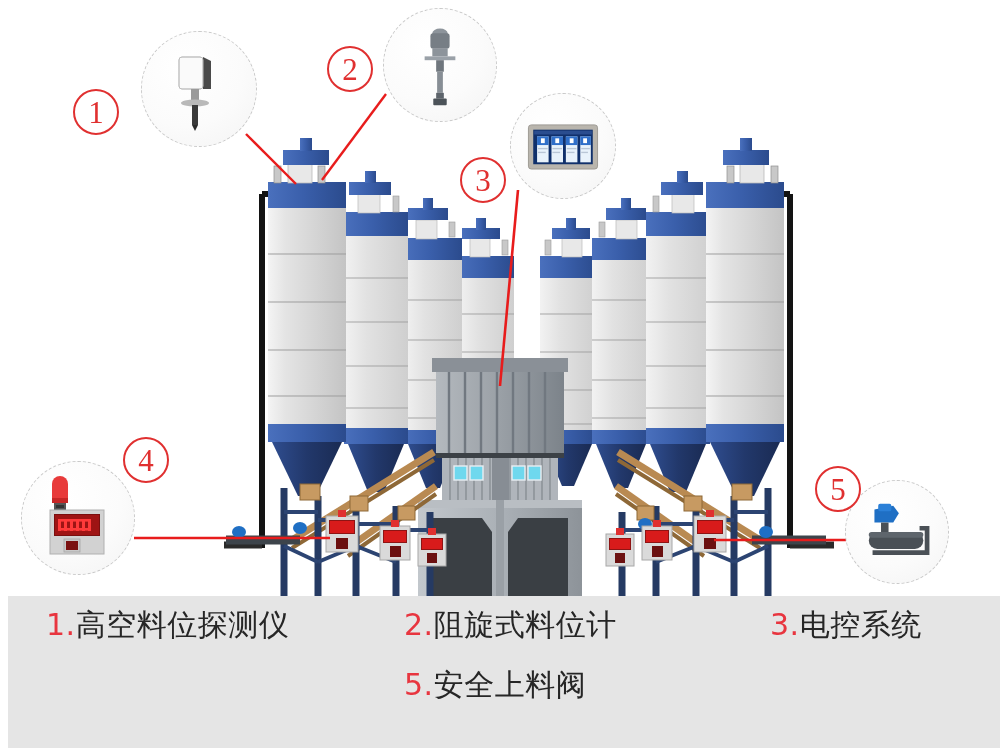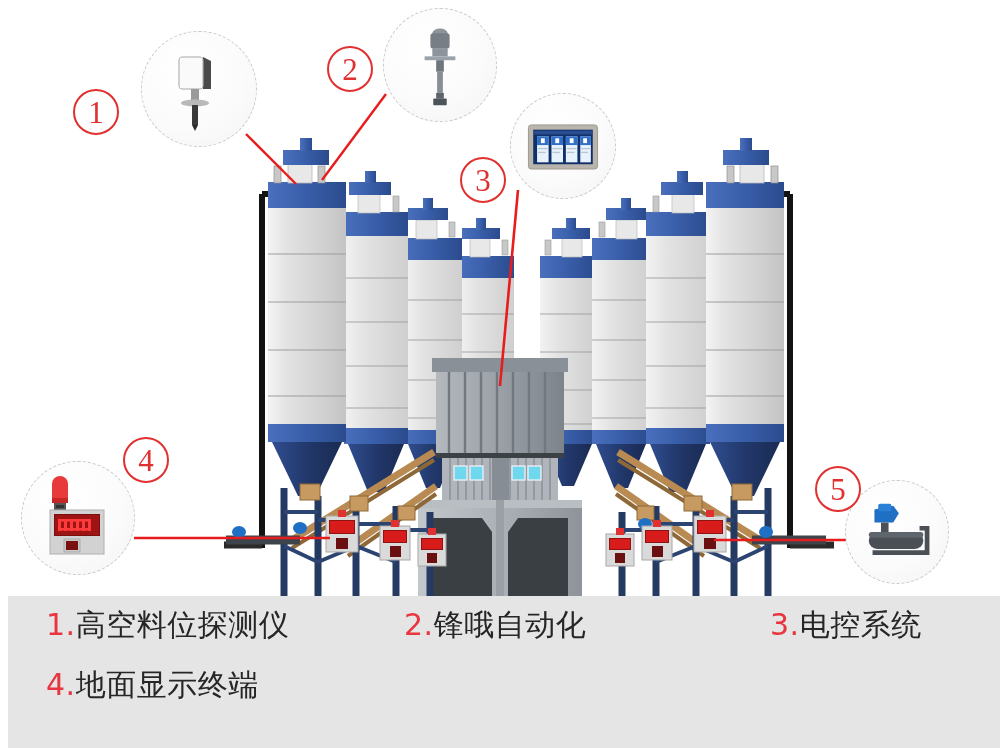--- a/index.html
+++ b/index.html
@@ -529,27 +529,27 @@
   </div>
   <div class="num" style="left:815px; top:466px; width:46px; height:46px; font-size:31px;">5</div>
 
   <div id="legend">
 
     <div class="legend-item" style="left:38px; top:9px;">
       <span class="idx">1.</span><span class="txt">高空料位探测仪</span>
     </div>
 
     <div class="legend-item" style="left:396px; top:9px;">
-      <span class="idx">2.</span><span class="txt">锋哦自动化</span>
+      <span class="idx">2.</span><span class="txt">阻旋式料位计</span>
     </div>
 
     <div class="legend-item" style="left:762px; top:9px;text-align:right;">
       <span class="idx">3.</span><span class="txt">电控系统</span>
     </div>
 
-    <div class="legend-item" style="left:38px; top:69px;">
-      <span class="idx">4.</span><span class="txt">地面显示终端</span>
+
+    <div class="legend-item" style="left:396px; top:69px;">
+      <span class="idx">5.</span><span class="txt">安全上料阀</span>
     </div>
-
   </div>
 
 
 </div>
 
 </body></html>

